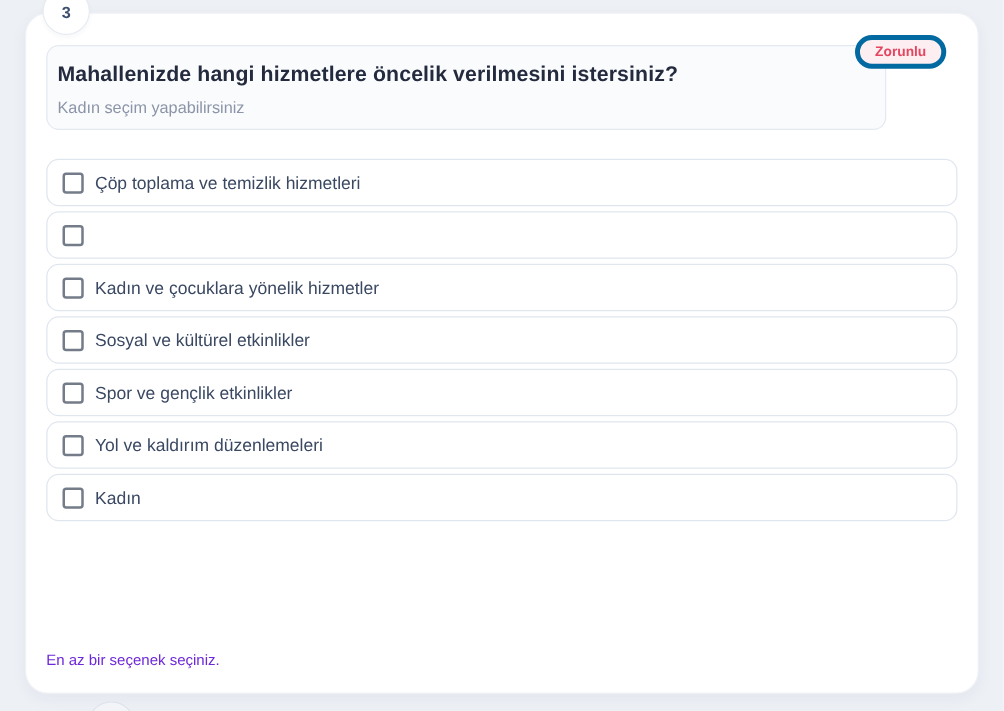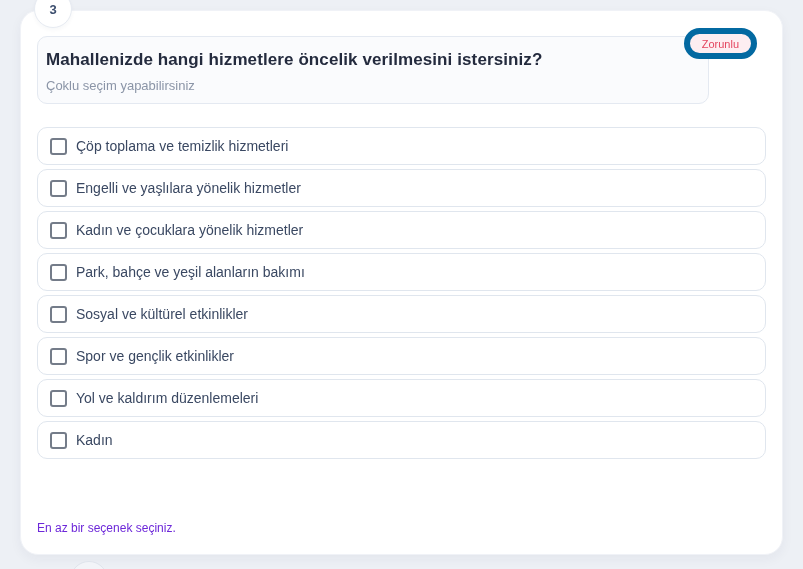--- a/index.html
+++ b/index.html
@@ -45,26 +45,26 @@
     box-shadow: 0 2px 4px rgba(35, 48, 77, 0.04);
     z-index: 3;
   }
   .required-badge {
     position: absolute;
     right: 25px;
     top: 17px;
     height: 19px;
     padding: 0 12px;
     background: #fdeef1;
-    border: 6px solid #0369a1;
+    border: 4px solid #0369a1;
     border-radius: 999px;
     display: flex;
     align-items: center;
     font-size: 11px;
-    font-weight: normal;
+    font-weight: bold;
     color: #e4465f;
     z-index: 2;
   }
   .question-box {
     position: absolute;
     left: 16px;
     top: 25px;
     width: 672px;
     height: 68px;
     background: #fafbfd;
@@ -145,39 +145,34 @@
 <div class="card">
 
   <div class="num-badge">
     <span>3</span>
   </div>
 
   <div class="required-badge">Zorunlu</div>
 
   <div class="question-box">
     <div class="q-title">Mahallenizde hangi hizmetlere öncelik verilmesini istersiniz?</div>
-    <div class="q-sub">Çoklu seçim yapabilirsiniz</div>
+    <div class="q-sub">Kadın seçim yapabilirsiniz</div>
   </div>
 
   <div class="options">
     <div class="option">
       <span class="cb"></span>
       <span class="opt-label">Çöp toplama ve temizlik hizmetleri</span>
     </div>
     <div class="option">
       <span class="cb"></span>
-      <span class="opt-label">Engelli ve yaşlılara yönelik hizmetler</span>
     </div>
     <div class="option">
       <span class="cb"></span>
       <span class="opt-label">Kadın ve çocuklara yönelik hizmetler</span>
-    </div>
-    <div class="option">
-      <span class="cb"></span>
-      <span class="opt-label">Park, bahçe ve yeşil alanların bakımı</span>
     </div>
     <div class="option">
       <span class="cb"></span>
       <span class="opt-label">Sosyal ve kültürel etkinlikler</span>
     </div>
     <div class="option">
       <span class="cb"></span>
       <span class="opt-label">Spor ve gençlik etkinlikler</span>
     </div>
     <div class="option">

